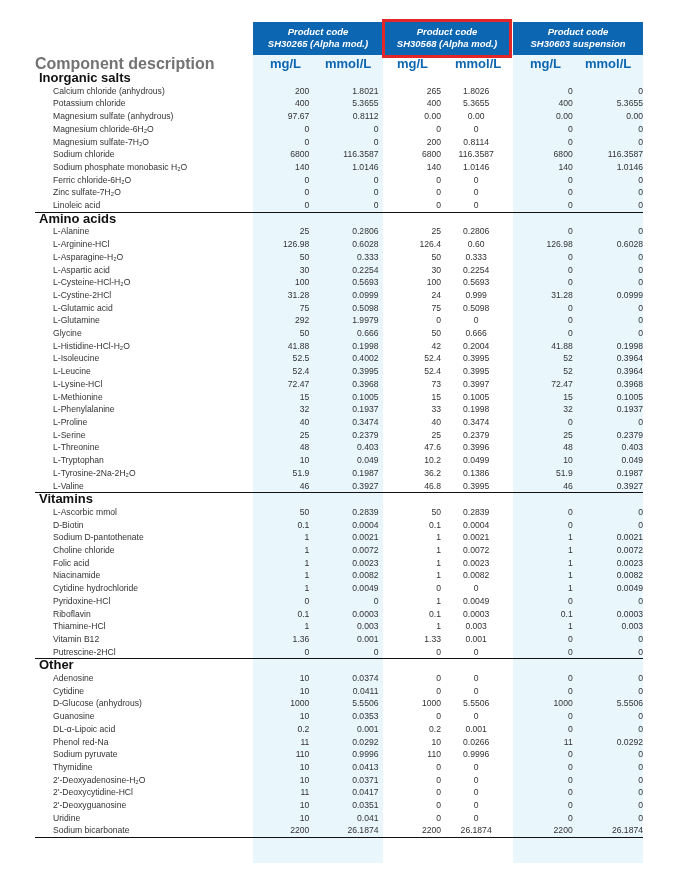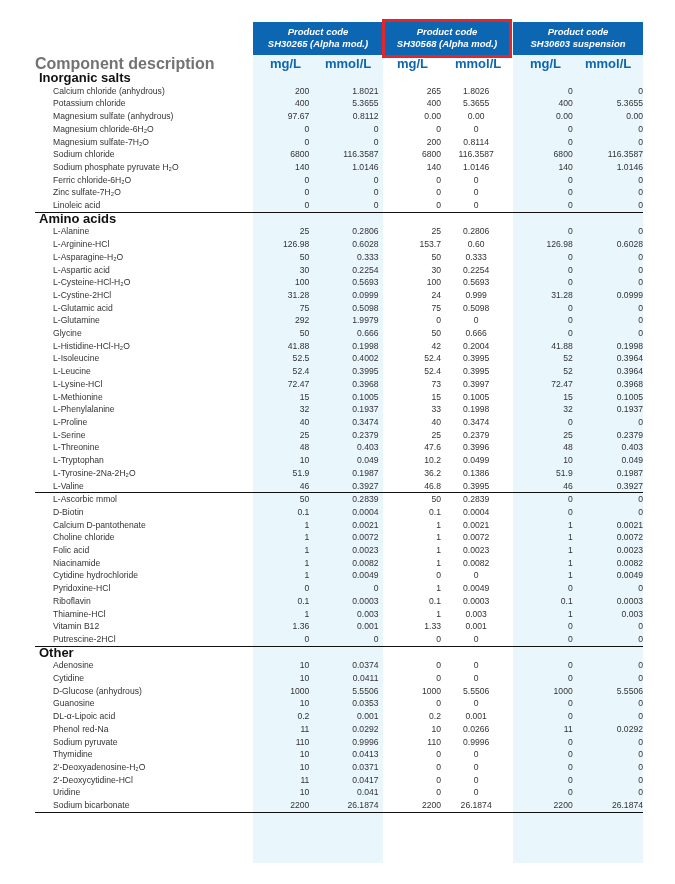--- a/index.html
+++ b/index.html
@@ -121,21 +121,21 @@
       <tr>
         <td class="name">Sodium chloride</td>
         <td class="num c1">6800</td>
         <td class="num c2">116.3587</td>
         <td class="num c3">6800</td>
         <td class="num c4">116.3587</td>
         <td class="num c5">6800</td>
         <td class="num c6">116.3587</td>
       </tr>
       <tr>
-        <td class="name">Sodium phosphate pyruvate H₂O</td>
+        <td class="name">Sodium phosphate monobasic H₂O</td>
         <td class="num c1">140</td>
         <td class="num c2">1.0146</td>
         <td class="num c3">140</td>
         <td class="num c4">1.0146</td>
         <td class="num c5">140</td>
         <td class="num c6">1.0146</td>
       </tr>
       <tr>
         <td class="name">Ferric chloride-6H₂O</td>
         <td class="num c1">0</td>
@@ -175,21 +175,21 @@
         <td class="num c2">0.2806</td>
         <td class="num c3">25</td>
         <td class="num c4">0.2806</td>
         <td class="num c5">0</td>
         <td class="num c6">0</td>
       </tr>
       <tr>
         <td class="name">L-Arginine-HCl</td>
         <td class="num c1">126.98</td>
         <td class="num c2">0.6028</td>
-        <td class="num c3">153.7</td>
+        <td class="num c3">126.4</td>
         <td class="num c4">0.60</td>
         <td class="num c5">126.98</td>
         <td class="num c6">0.6028</td>
       </tr>
       <tr>
         <td class="name">L-Asparagine-H₂O</td>
         <td class="num c1">50</td>
         <td class="num c2">0.333</td>
         <td class="num c3">50</td>
         <td class="num c4">0.333</td>
@@ -354,40 +354,43 @@
         <td class="num c1">46</td>
         <td class="num c2">0.3927</td>
         <td class="num c3">46.8</td>
         <td class="num c4">0.3995</td>
         <td class="num c5">46</td>
         <td class="num c6">0.3927</td>
       </tr>
       <tr class="sep">
         <td colspan="7"></td>
       </tr>
+      <tr class="section">
+        <td colspan="7">Vitamins</td>
+      </tr>
       <tr>
         <td class="name">L-Ascorbic mmol</td>
         <td class="num c1">50</td>
         <td class="num c2">0.2839</td>
         <td class="num c3">50</td>
         <td class="num c4">0.2839</td>
         <td class="num c5">0</td>
         <td class="num c6">0</td>
       </tr>
       <tr>
         <td class="name">D-Biotin</td>
         <td class="num c1">0.1</td>
         <td class="num c2">0.0004</td>
         <td class="num c3">0.1</td>
         <td class="num c4">0.0004</td>
         <td class="num c5">0</td>
         <td class="num c6">0</td>
       </tr>
       <tr>
-        <td class="name">Calcium D-pantothenate</td>
+        <td class="name">Sodium D-pantothenate</td>
         <td class="num c1">1</td>
         <td class="num c2">0.0021</td>
         <td class="num c3">1</td>
         <td class="num c4">0.0021</td>
         <td class="num c5">1</td>
         <td class="num c6">0.0021</td>
       </tr>
       <tr>
         <td class="name">Choline chloride</td>
         <td class="num c1">1</td>
@@ -559,20 +562,29 @@
       <tr>
         <td class="name">2'-Deoxycytidine-HCl</td>
         <td class="num c1">11</td>
         <td class="num c2">0.0417</td>
         <td class="num c3">0</td>
         <td class="num c4">0</td>
         <td class="num c5">0</td>
         <td class="num c6">0</td>
       </tr>
       <tr>
+        <td class="name">2'-Deoxyguanosine</td>
+        <td class="num c1">10</td>
+        <td class="num c2">0.0351</td>
+        <td class="num c3">0</td>
+        <td class="num c4">0</td>
+        <td class="num c5">0</td>
+        <td class="num c6">0</td>
+      </tr>
+      <tr>
         <td class="name">Uridine</td>
         <td class="num c1">10</td>
         <td class="num c2">0.041</td>
         <td class="num c3">0</td>
         <td class="num c4">0</td>
         <td class="num c5">0</td>
         <td class="num c6">0</td>
       </tr>
       <tr>
         <td class="name">Sodium bicarbonate</td>

